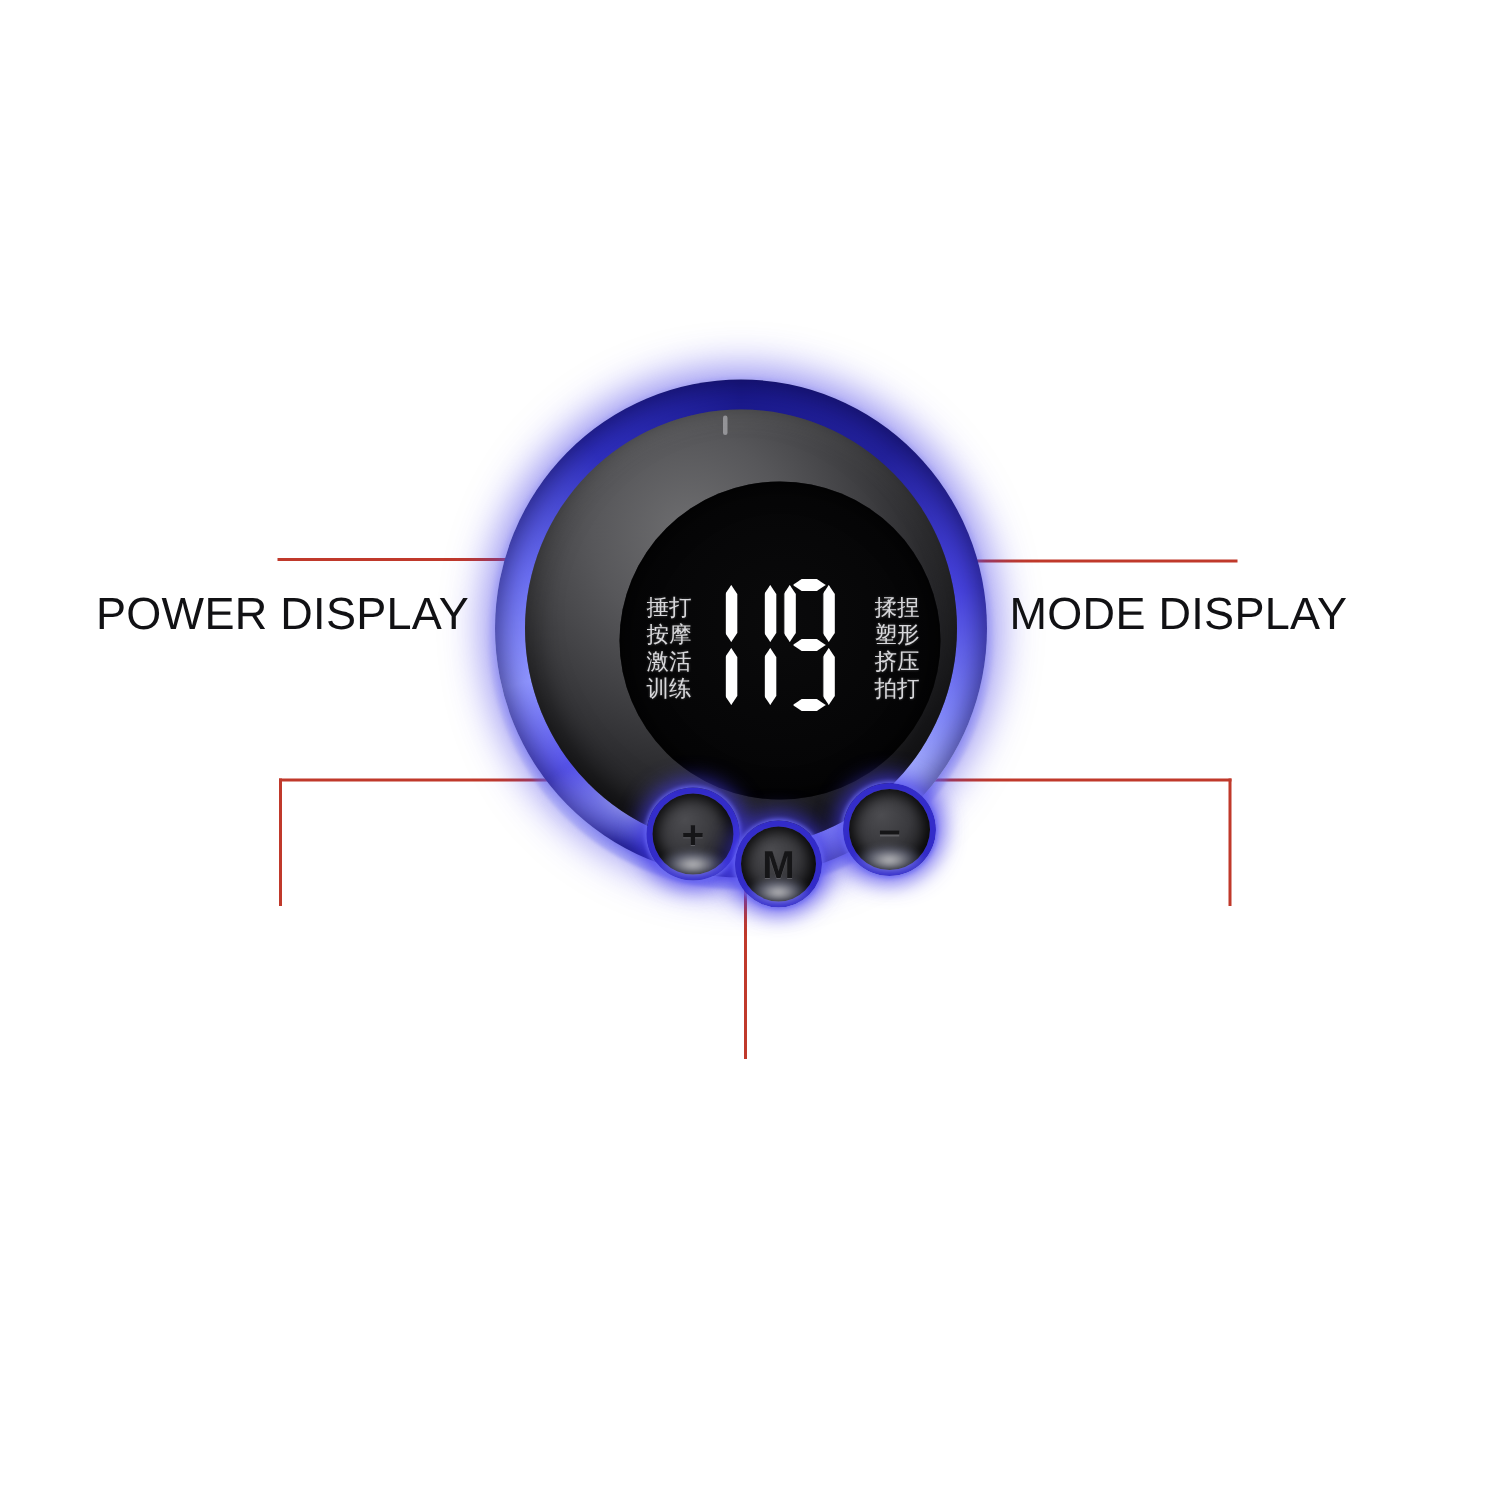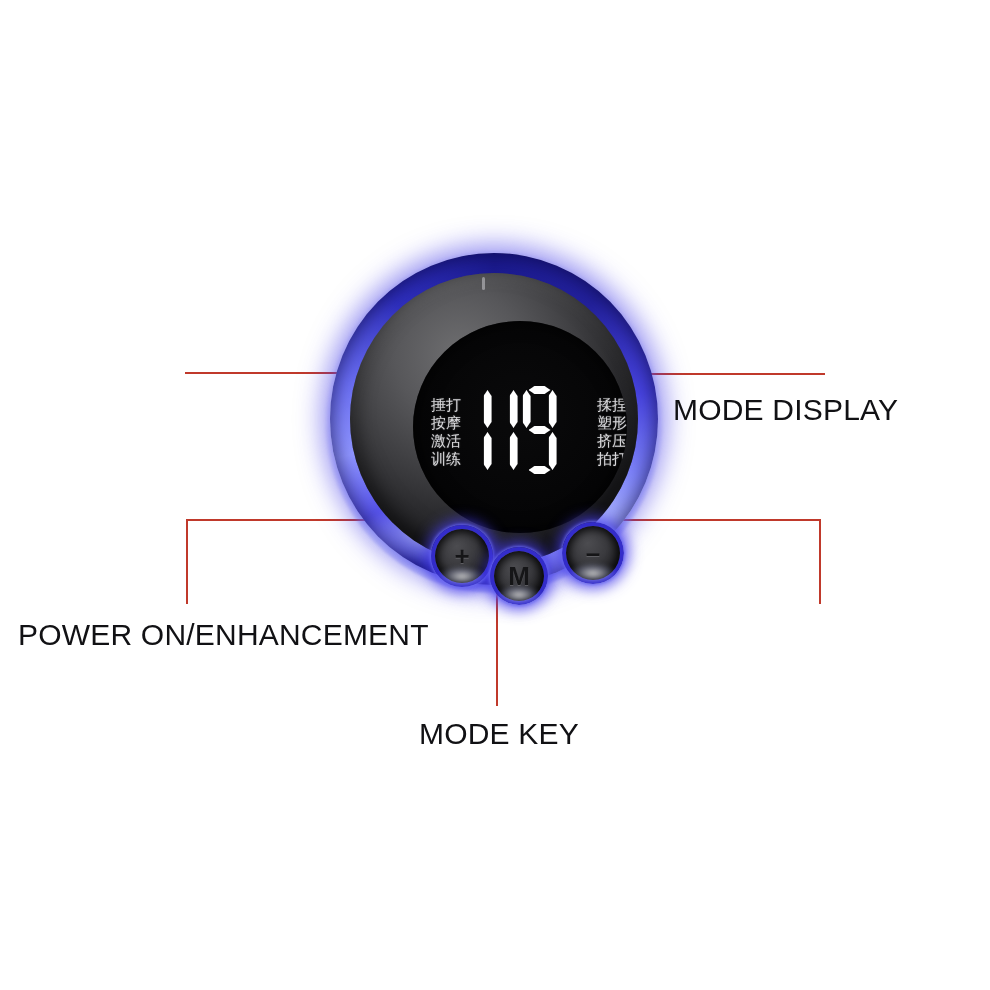--- a/index.html
+++ b/index.html
@@ -137,21 +137,21 @@
     box-sizing: border-box;
   }
   .mode-col {
     display: flex;
     flex-direction: column;
     justify-content: center;
     gap: 2px;
     padding-top: 4px;
   }
   .mode-col.left  { align-items: flex-start; padding-left: 18px; }
-  .mode-col.right { align-items: flex-end; padding-left: 6px; }
+  .mode-col.right { align-items: center; padding-left: 6px; }
   .mode-label {
     color: #e9e9ec;
     font-size: 15px;
     line-height: 16px;
     letter-spacing: 0px;
     font-family: "DejaVu Sans", "Liberation Sans", sans-serif;
     text-shadow: 0 0 2px rgba(255,255,255,0.35);
     white-space: nowrap;
     opacity: 0.93;
   }
@@ -363,21 +363,20 @@
         <span class="btn-glyph">M</span>
       </div>
 
       <div class="btn" id="btn-minus">
         <span class="btn-glyph">–</span>
       </div>
 
     </div>
   </div>
 
+  <div class="caption" id="cap-power-display">POWER DISPLAY</div>
 
   <div class="caption" id="cap-mode-display">MODE DISPLAY</div>
 
-  <div class="caption" id="cap-power-on">POWER ON/ENHANCEMENT</div>
-
-
-  <div class="caption" id="cap-mode-key">MODE KEY</div>
+
+
 
 </div>
 
 </body></html>

